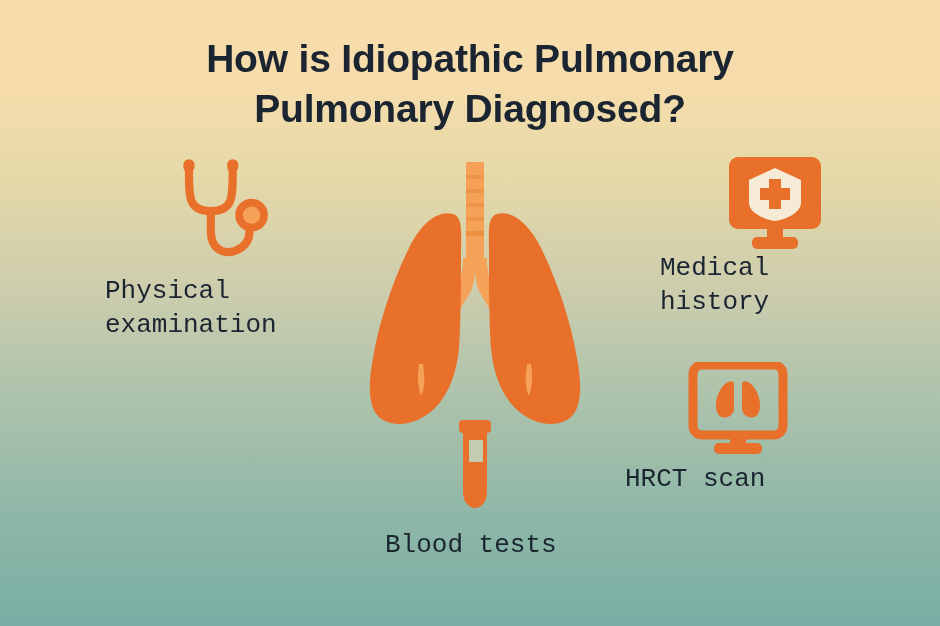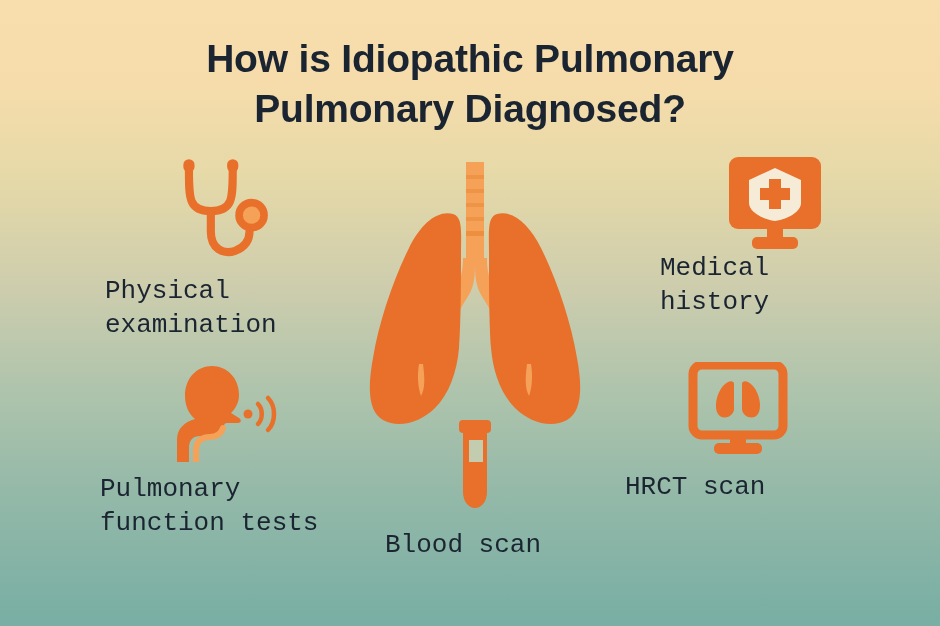--- a/index.html
+++ b/index.html
@@ -61,21 +61,21 @@
   
   #item-physical      { left: 105px; top: 152px; width: 230px; }
   #item-pft           { left: 100px; top: 362px; width: 240px; }
   #item-medical       { left: 660px; top: 155px; width: 230px; }
   #item-hrct          { left: 625px; top: 362px; width: 225px; }
   #item-blood         { left: 385px; top: 418px; width: 180px; }
 
   #item-physical .item-label { margin-top: 10px; }
   #item-pft .item-label      { margin-top: 10px; }
   #item-medical .item-label  { margin-top: 0; }
-  #item-hrct .item-label     { margin-top: 12px; }
+  #item-hrct .item-label     { margin-top: 4px; }
   #item-blood .item-label    { margin-top: 10px; }
 
   
   #lungs-figure {
     position: absolute;
     left: 325px;
     top: 158px;
     width: 300px;
     height: 268px;
   }
@@ -153,59 +153,31 @@
 
       <path d="M46 58 L46 78 C46 95 58 101 70 97 C80 93 84 86 84 78" stroke="#E8702A" stroke-width="8" fill="none" stroke-linecap="round"></path>
 
       <circle cx="86" cy="62" r="16" fill="#E8702A"></circle>
       <circle cx="86" cy="62" r="8.5" fill="#F5A158"></circle>
     </svg>
     <div class="item-label">Physical
 examination</div>
   </div>
 
-  <div class="item" id="item-pft">
-    <svg class="icon-wrap" viewBox="0 0 130 100" width="130" height="100">
-
-      <path d="M22 100
-               L22 78 C22 66 30 60 40 57
-               C34 52 30 44 30 34
-               C30 16 42 4 57 4
-               C72 4 84 16 84 33
-               C84 41 80 47 76 51
-               L84 56 C87 58 86 61 83 61
-               L72 61
-               C70 61 69 62 69 64
-               C69 70 63 74 55 74
-               L45 74
-               C38 74 34 78 34 86
-               L34 100 Z" fill="#E8702A"></path>
-
-      <path d="M41 100 L41 88 C41 80 46 75 55 75 C62 75 66 72 68 66" stroke="#F5A158" stroke-width="6" fill="none" stroke-linecap="round"></path>
-
-      <g>
-        <circle cx="93" cy="52" r="4.5" fill="#E8702A"></circle>
-        <path d="M103 42 C108 47 108 57 103 62" stroke="#E8702A" stroke-width="4.5" fill="none" stroke-linecap="round"></path>
-        <path d="M113 36 C121 44 121 60 113 68" stroke="#E8702A" stroke-width="4.5" fill="none" stroke-linecap="round"></path>
-      </g>
-    </svg>
-    <div class="item-label">Pulmonary
-function tests</div>
-  </div>
 
   <div class="item" id="item-blood">
     <svg class="icon-wrap" viewBox="0 0 60 100" width="60" height="100">
 
       <rect x="14" y="2" width="32" height="13" rx="4" fill="#E8702A"></rect>
 
       <path d="M18 15 L42 15 L42 74 C42 84 36 90 30 90 C24 90 18 84 18 74 Z" fill="#E8702A"></path>
 
       <rect x="24" y="22" width="14" height="22" fill="#C3CCAE"></rect>
     </svg>
-    <div class="item-label">Blood scan</div>
+    <div class="item-label">Blood tests</div>
   </div>
 
   <div class="item" id="item-medical">
     <svg class="icon-wrap" viewBox="0 0 100 96" width="100" height="96">
 
       <rect x="4" y="2" width="92" height="72" rx="9" fill="#E8702A"></rect>
 
       <rect x="42" y="70" width="16" height="14" fill="#E8702A"></rect>
       <rect x="27" y="82" width="46" height="12" rx="5" fill="#E8702A"></rect>
 

